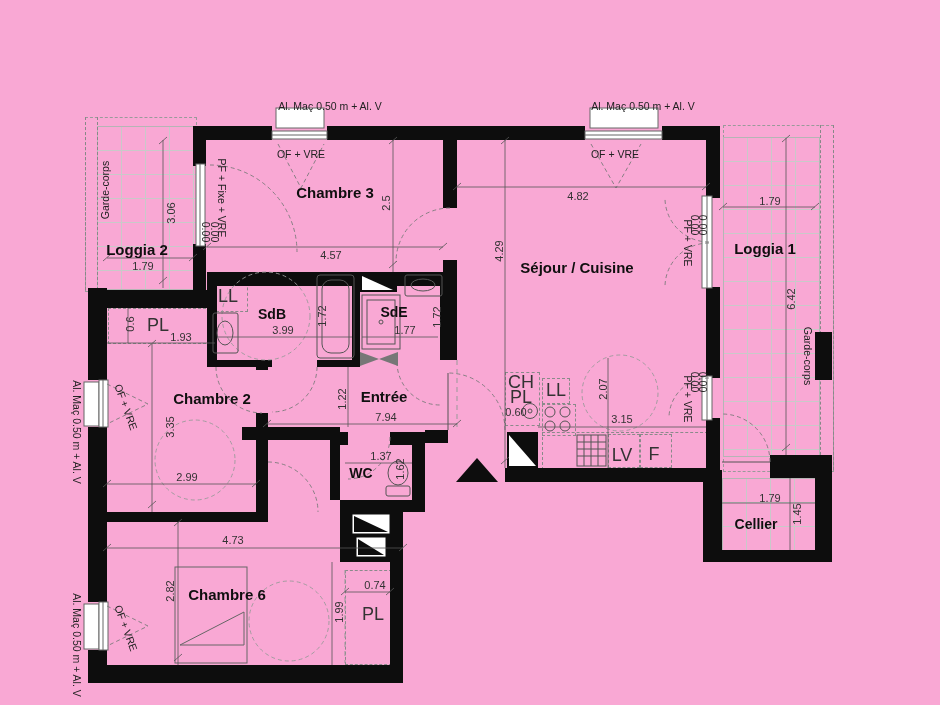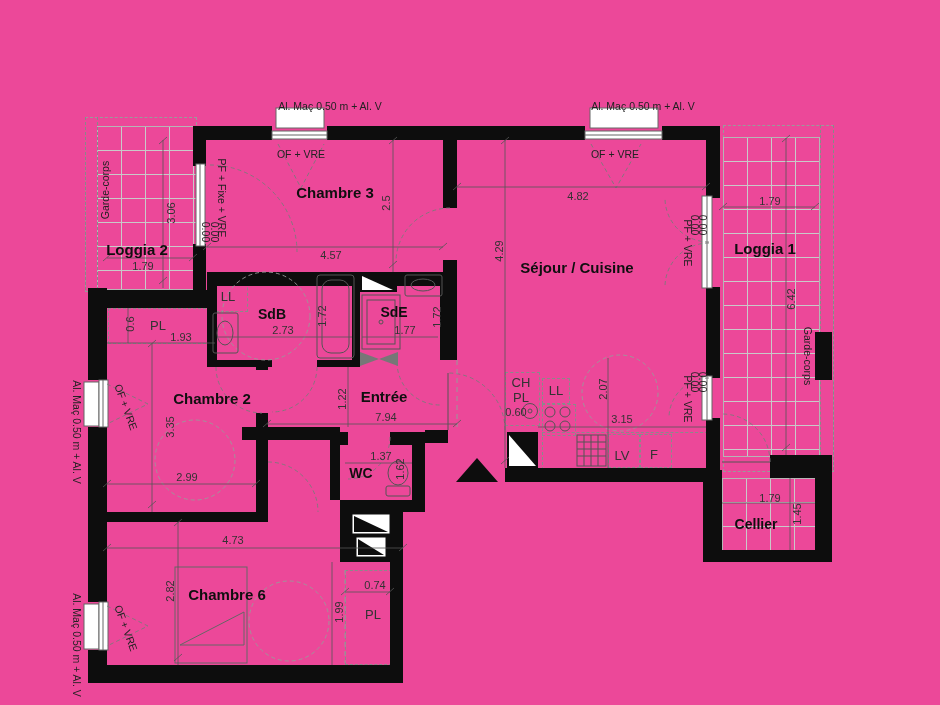--- a/index.html
+++ b/index.html
@@ -1,32 +1,32 @@
 <!DOCTYPE html>
 <html><head>
 <meta charset="utf-8">
 <style>
   html,body{margin:0;padding:0;background:#fff;}
-  #stage{position:relative;width:940px;height:705px;background:#ec4899;overflow:hidden;
+  #stage{position:relative;width:940px;height:705px;background:#f9a8d4;overflow:hidden;
          font-family:"Liberation Sans","DejaVu Sans",sans-serif;}
   .wall{position:absolute;background:#0d0d0d;z-index:2;}
   .grid24{position:absolute;z-index:0;border:1px solid #b5b5b5;background-image:
     repeating-linear-gradient(to right,transparent 0 23px,#c9c9c9 23px 24px),
     repeating-linear-gradient(to bottom,transparent 0 23px,#c9c9c9 23px 24px);}
   .dashedbox{position:absolute;border:1px dashed #8a8a8a;z-index:1;}
   .dashedout{position:absolute;border:1px dashed #9a9a9a;z-index:0;}
   .rail{position:absolute;border-left:1px dashed #888;border-right:1px dashed #888;z-index:1;}
   svg.ovl{position:absolute;left:0;top:0;z-index:3;pointer-events:none;}
   .lbl{position:absolute;z-index:4;transform:translate(-50%,-50%);white-space:nowrap;
        color:#222;font-size:11px;line-height:1;}
   .room{font-weight:bold;font-size:15px;color:#0f0f0f;}
   .room-sm{font-weight:bold;font-size:14px;color:#0f0f0f;}
   .dim{font-size:11px;color:#333;}
   .small{font-size:10.5px;color:#222;}
-  .fixture{font-size:13px;color:#333;}
+  .fixture{font-size:18px;color:#333;}
   .rot90{transform:translate(-50%,-50%) rotate(90deg);}
   .rotm90{transform:translate(-50%,-50%) rotate(-90deg);}
   .rot70{transform:translate(-50%,-50%) rotate(70deg);}
 </style>
 </head>
 <body>
 
 <div id="stage">
 
   <div class="dashedout" style="left:85px;top:117px;width:110px;height:173px;"></div>
@@ -246,21 +246,21 @@
   <span class="lbl dim rotm90" style="left:791px;top:299px;">6.42</span>
   <span class="lbl small rot90" style="left:808px;top:356px;">Garde-corps</span>
   <span class="lbl small rot90" style="left:688px;top:243px;">PF + VRE</span>
   <span class="lbl small rot90" style="left:695px;top:225px;">0.00</span>
   <span class="lbl small rot90" style="left:703px;top:225px;">0.00</span>
   <span class="lbl small rot90" style="left:688px;top:399px;">PF + VRE</span>
   <span class="lbl small rot90" style="left:695px;top:382px;">0.00</span>
   <span class="lbl small rot90" style="left:703px;top:382px;">0.00</span>
 
   <span class="lbl room-sm" style="left:272px;top:314px;">SdB</span>
-  <span class="lbl dim" style="left:283px;top:330px;">2.73</span>
+  <span class="lbl dim" style="left:283px;top:330px;">3.99</span>
   <span class="lbl dim rotm90" style="left:322px;top:316px;">1.72</span>
   <span class="lbl fixture" style="left:228px;top:296px;">LL</span>
 
   <span class="lbl room-sm" style="left:394px;top:312px;">SdE</span>
   <span class="lbl dim" style="left:405px;top:330px;">1.77</span>
   <span class="lbl dim rotm90" style="left:437px;top:317px;">1.72</span>
 
   <span class="lbl fixture" style="left:158px;top:325px;">PL</span>
   <span class="lbl dim rotm90" style="left:130px;top:324px;">0.6</span>
   <span class="lbl dim" style="left:181px;top:337px;">1.93</span>

